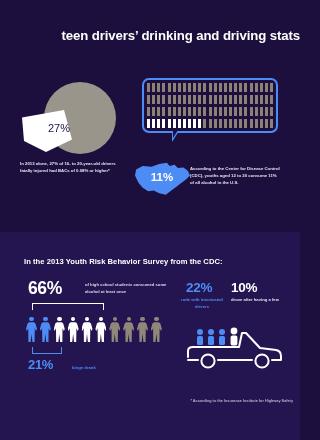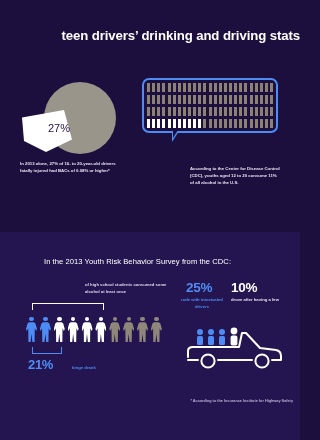--- a/index.html
+++ b/index.html
@@ -208,24 +208,24 @@
   .panel {
     position: absolute;
     left: 0;
     top: 232px;
     width: 300px;
     height: 208px;
     background: #241550;
   }
   .panel-head {
     position: absolute;
-    left: 44px;
+    left: 24px;
     top: 257px;
     font-size: 7.6px;
-    font-weight: normal;
+    font-weight: bold;
     color: #ffffff;
     letter-spacing: 0.05px;
   }
 
   
   .stat66-num {
     position: absolute;
     left: 28px;
     top: 278px;
     font-size: 17.5px;
@@ -510,25 +510,30 @@
         <div class="pfig dim"></div>
         <div class="pfig dim"></div>
         <div class="pfig dim"></div>
         <div class="pfig dim"></div>
         <div class="pfig dim"></div>
         <div class="pfig dim"></div>
         <div class="pfig dim"></div>
       </div>
     </div>
 
+  <div class="map-wrap">
+    <div class="map-shape"></div>
+    <div class="map-label">11%</div>
+  </div>
   <div class="map-caption">According to the Center for Disease Control (CDC), youths aged 12 to 20 consume 11% of all alcohol in the U.S.</div>
 
   <div class="panel"></div>
   <div class="panel-head">In the 2013 Youth Risk Behavior Survey from the CDC:</div>
 
+  <div class="stat66-num">66%</div>
   <div class="stat66-sub">of high school students consumed some alcohol at least once</div>
 
   <div class="bracket-top"></div>
 
   <div class="people-row" id="people-row">
       <div class="bigfig blue">
         <div class="head"></div>
         <div class="body"></div>
       </div>
       <div class="bigfig blue">
@@ -566,21 +571,21 @@
       <div class="bigfig tan">
         <div class="head"></div>
         <div class="body"></div>
       </div>
     </div>
 
   <div class="bracket-bottom"></div>
   <div class="stat21-num">21%</div>
   <div class="stat21-sub">binge drank</div>
 
-  <div class="stat22-num">25%</div>
+  <div class="stat22-num">22%</div>
   <div class="stat22-sub">rode with intoxicated drivers</div>
 
   <div class="stat10-num">10%</div>
   <div class="stat10-sub">drove after having a few</div>
 
   <div class="car">
     <svg width="104" height="48" viewBox="0 0 104 48" fill="none">
       <g>
         <circle cx="18" cy="5" r="3" fill="#4d8cf5"></circle>
         <rect x="15" y="9" width="6" height="9" rx="1.6" fill="#4d8cf5"></rect>

